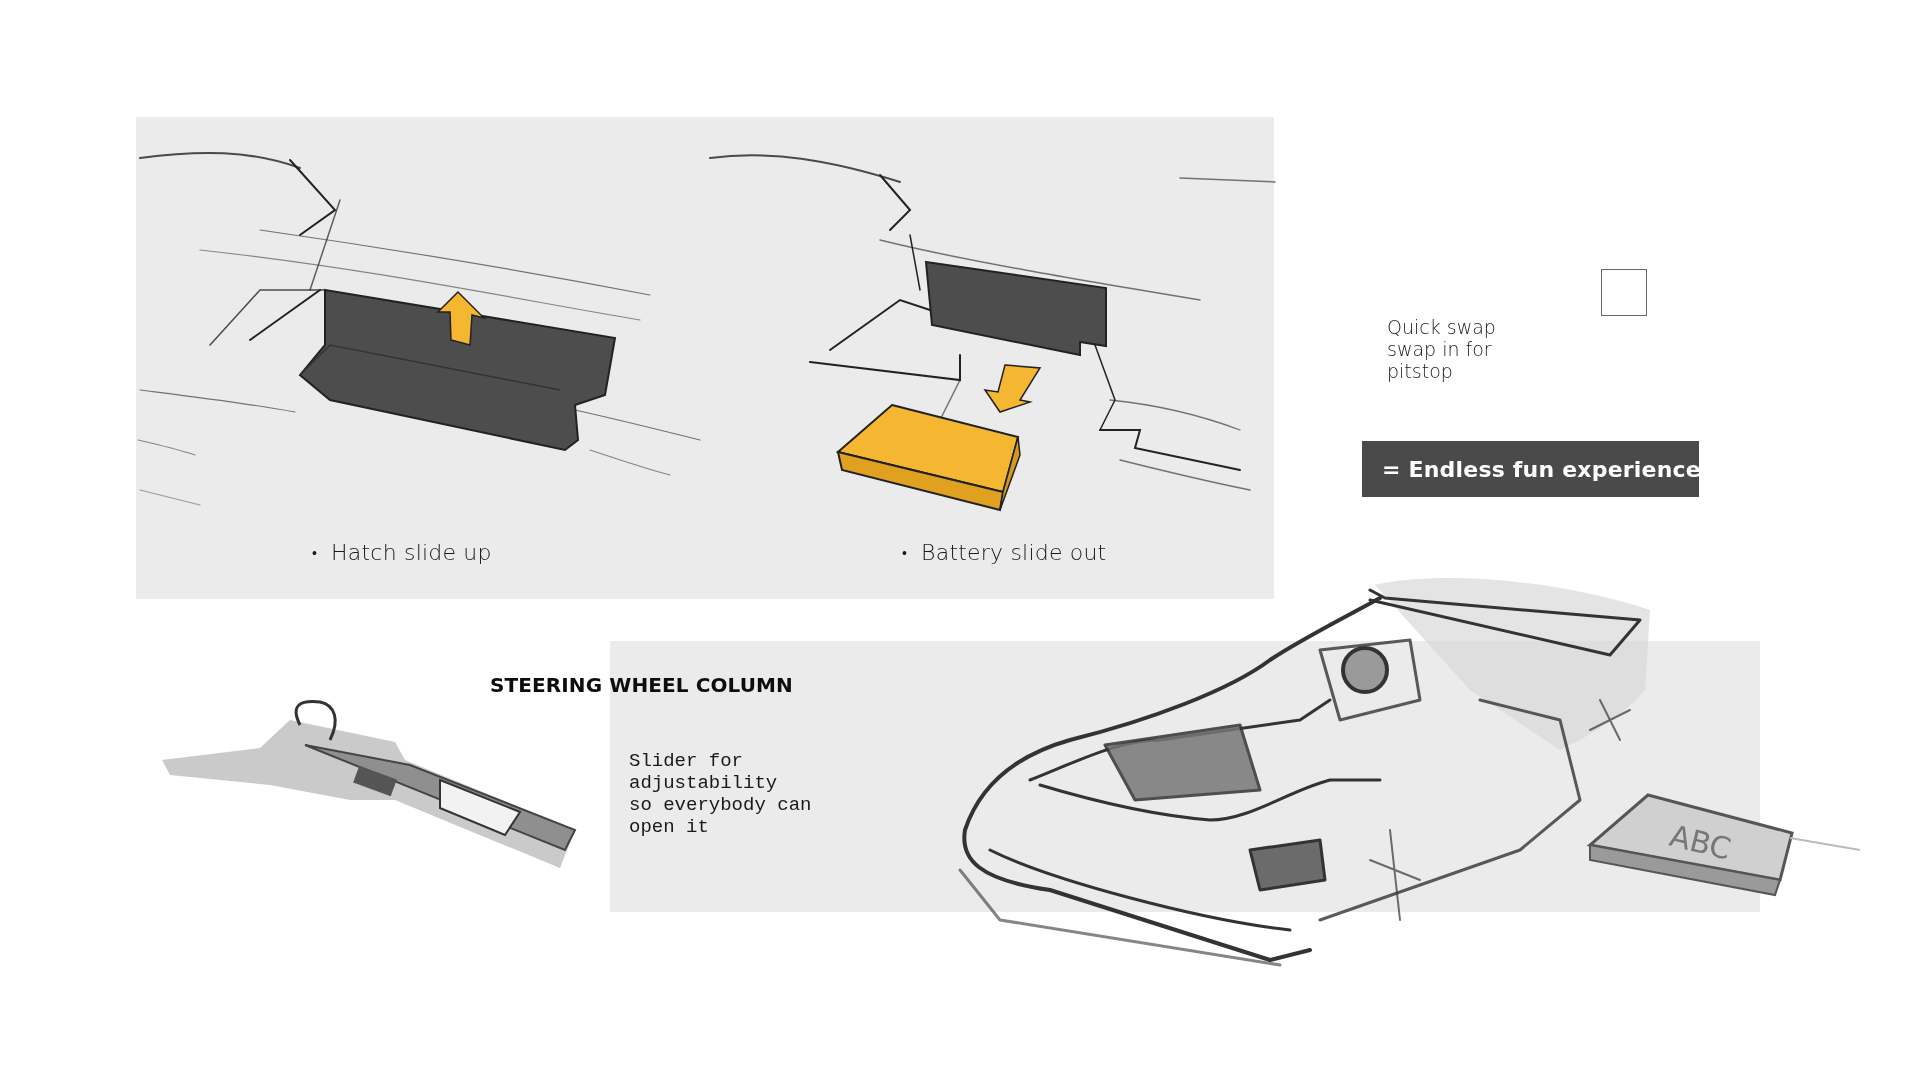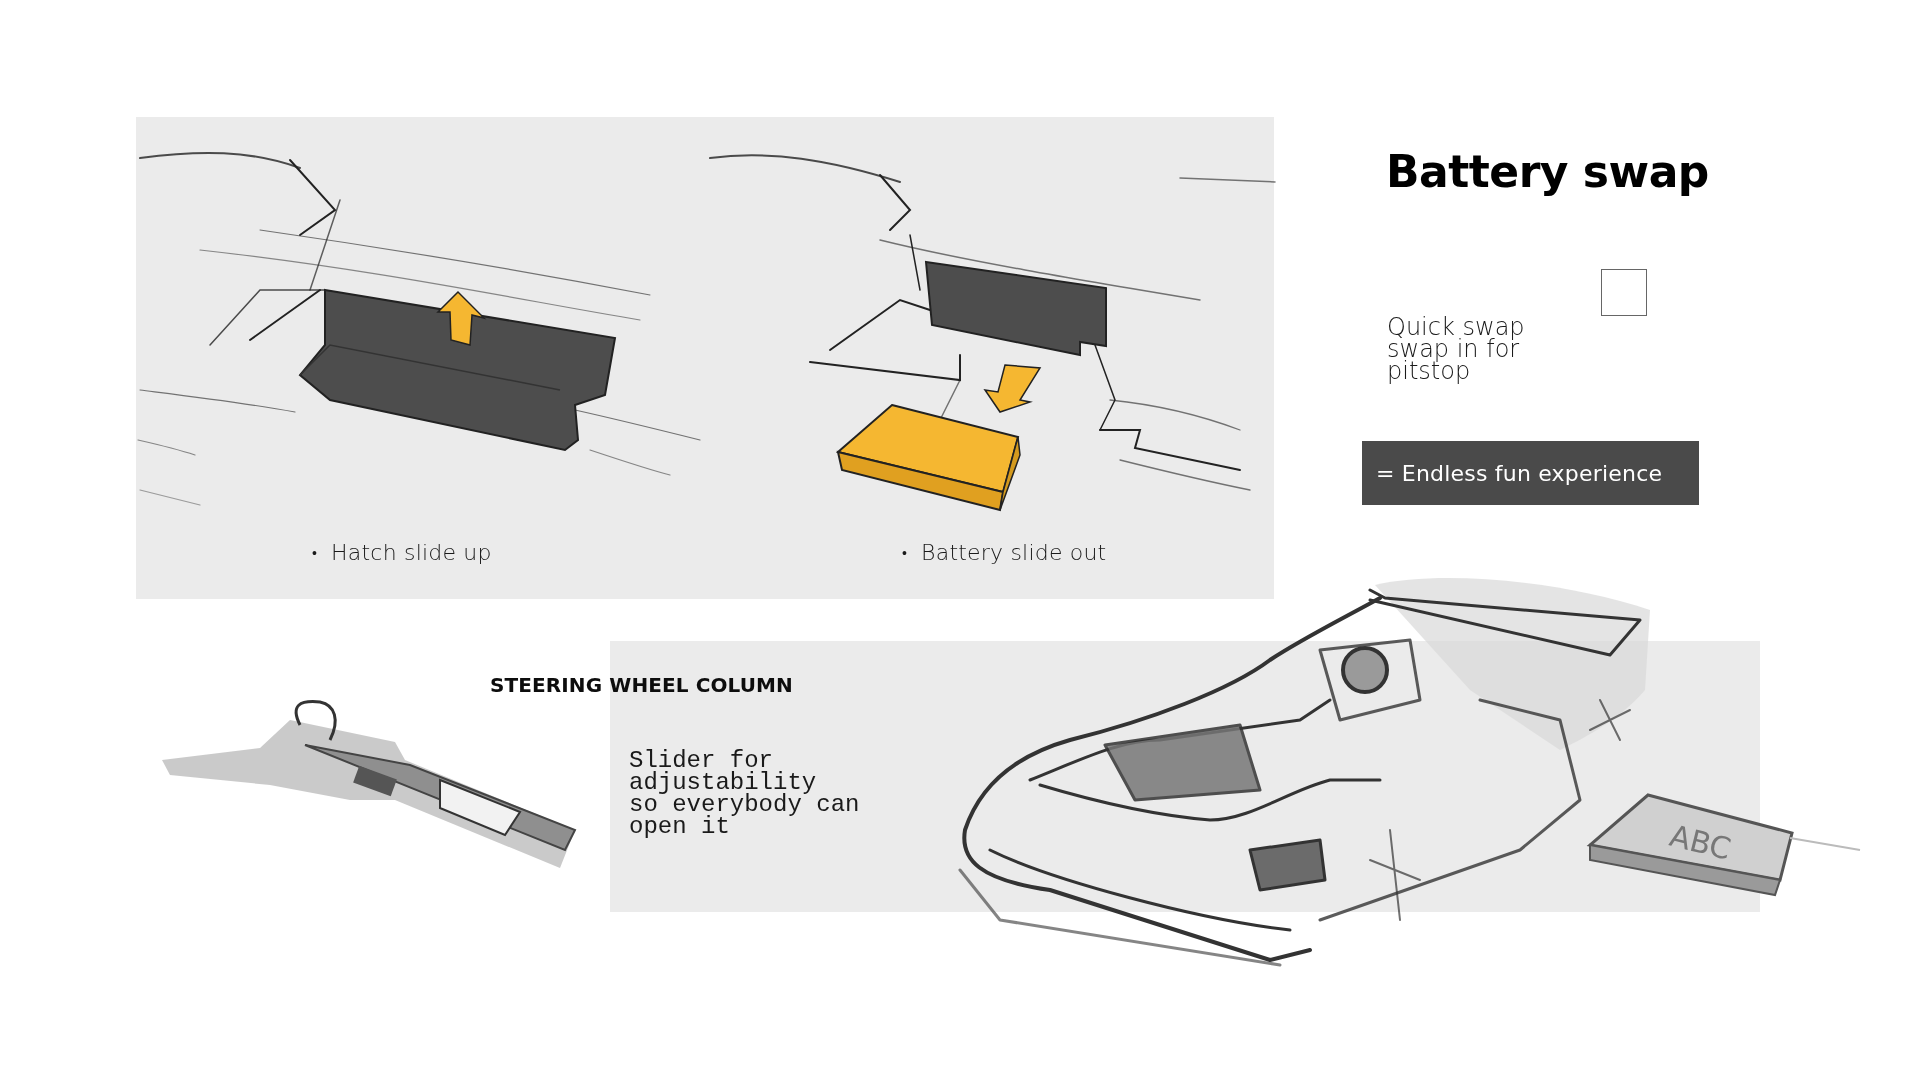--- a/index.html
+++ b/index.html
@@ -6,25 +6,25 @@
   body { width:1920px; height:1080px; background:#ffffff; position:relative; overflow:hidden;
          font-family:"DejaVu Sans", "Liberation Sans", sans-serif; color:#111; }
   .abs { position:absolute; }
   .panel-top { left:136px; top:117px; width:1138px; height:482px; background:#ebebeb; }
   .panel-bottom { left:610px; top:641px; width:1150px; height:271px; background:#ebebeb; }
   .sketch-svg { position:absolute; left:0; top:0; width:1920px; height:1080px; pointer-events:none; }
   .caption { font-size:22px; font-weight:300; color:#1a1a1a; letter-spacing:0.2px; display:flex; align-items:center; white-space:nowrap; }
   .caption .bullet { font-size:14px; margin-right:14px; }
   .title { left:1386px; top:150px; font-size:44px; font-weight:bold; line-height:44px; color:#000; letter-spacing:-0.5px; }
   .title span { display:block; }
-  .desc { font-size:24px; line-height:22px; color:#1a1a1a; font-weight:300; }
+  .desc { font-size:19px; line-height:22px; color:#1a1a1a; font-weight:300; }
   .desc span { display:block; white-space:nowrap; }
   .checkbox { left:1601px; top:269px; width:46px; height:47px; border:1.5px solid #666; background:#fff; box-sizing:border-box; }
-  .callout { left:1362px; top:441px; width:337px; height:64px; background:#4a4a4a; color:#fff; font-size:22px; font-weight:normal;
-             display:flex; align-items:center; padding-left:14px; box-sizing:border-box; white-space:nowrap; letter-spacing:0.2px; }
+  .callout { left:1362px; top:441px; width:337px; height:56px; background:#4a4a4a; color:#fff; font-size:22px; font-weight:bold;
+             display:flex; align-items:center; padding-left:20px; box-sizing:border-box; white-space:nowrap; letter-spacing:0.2px; }
   .subhead { left:490px; top:673px; font-size:20px; font-weight:bold; color:#0d0d0d; white-space:nowrap; letter-spacing:0.1px; }
 </style>
 </head>
 <body>
 
 <div class="abs panel-top"></div>
 <div class="abs panel-bottom"></div>
 
 <svg class="sketch-svg" viewBox="0 0 1920 1080">
 
@@ -111,21 +111,20 @@
 <div class="abs caption" style="left:312px; top:540px;">
   <span class="bullet">•</span>
   <span>Hatch slide up</span>
 </div>
 <div class="abs caption" style="left:902px; top:540px;">
   <span class="bullet">•</span>
   <span>Battery slide out</span>
 </div>
 
 <div class="abs title">
-  <span>Battery swap</span>
 </div>
 
 <div class="abs checkbox"></div>
 
 <div class="abs desc" style="left:1387px; top:316px;">
   <span>Quick swap</span>
   <span>swap in for</span>
   <span>pitstop</span>
 </div>
 

